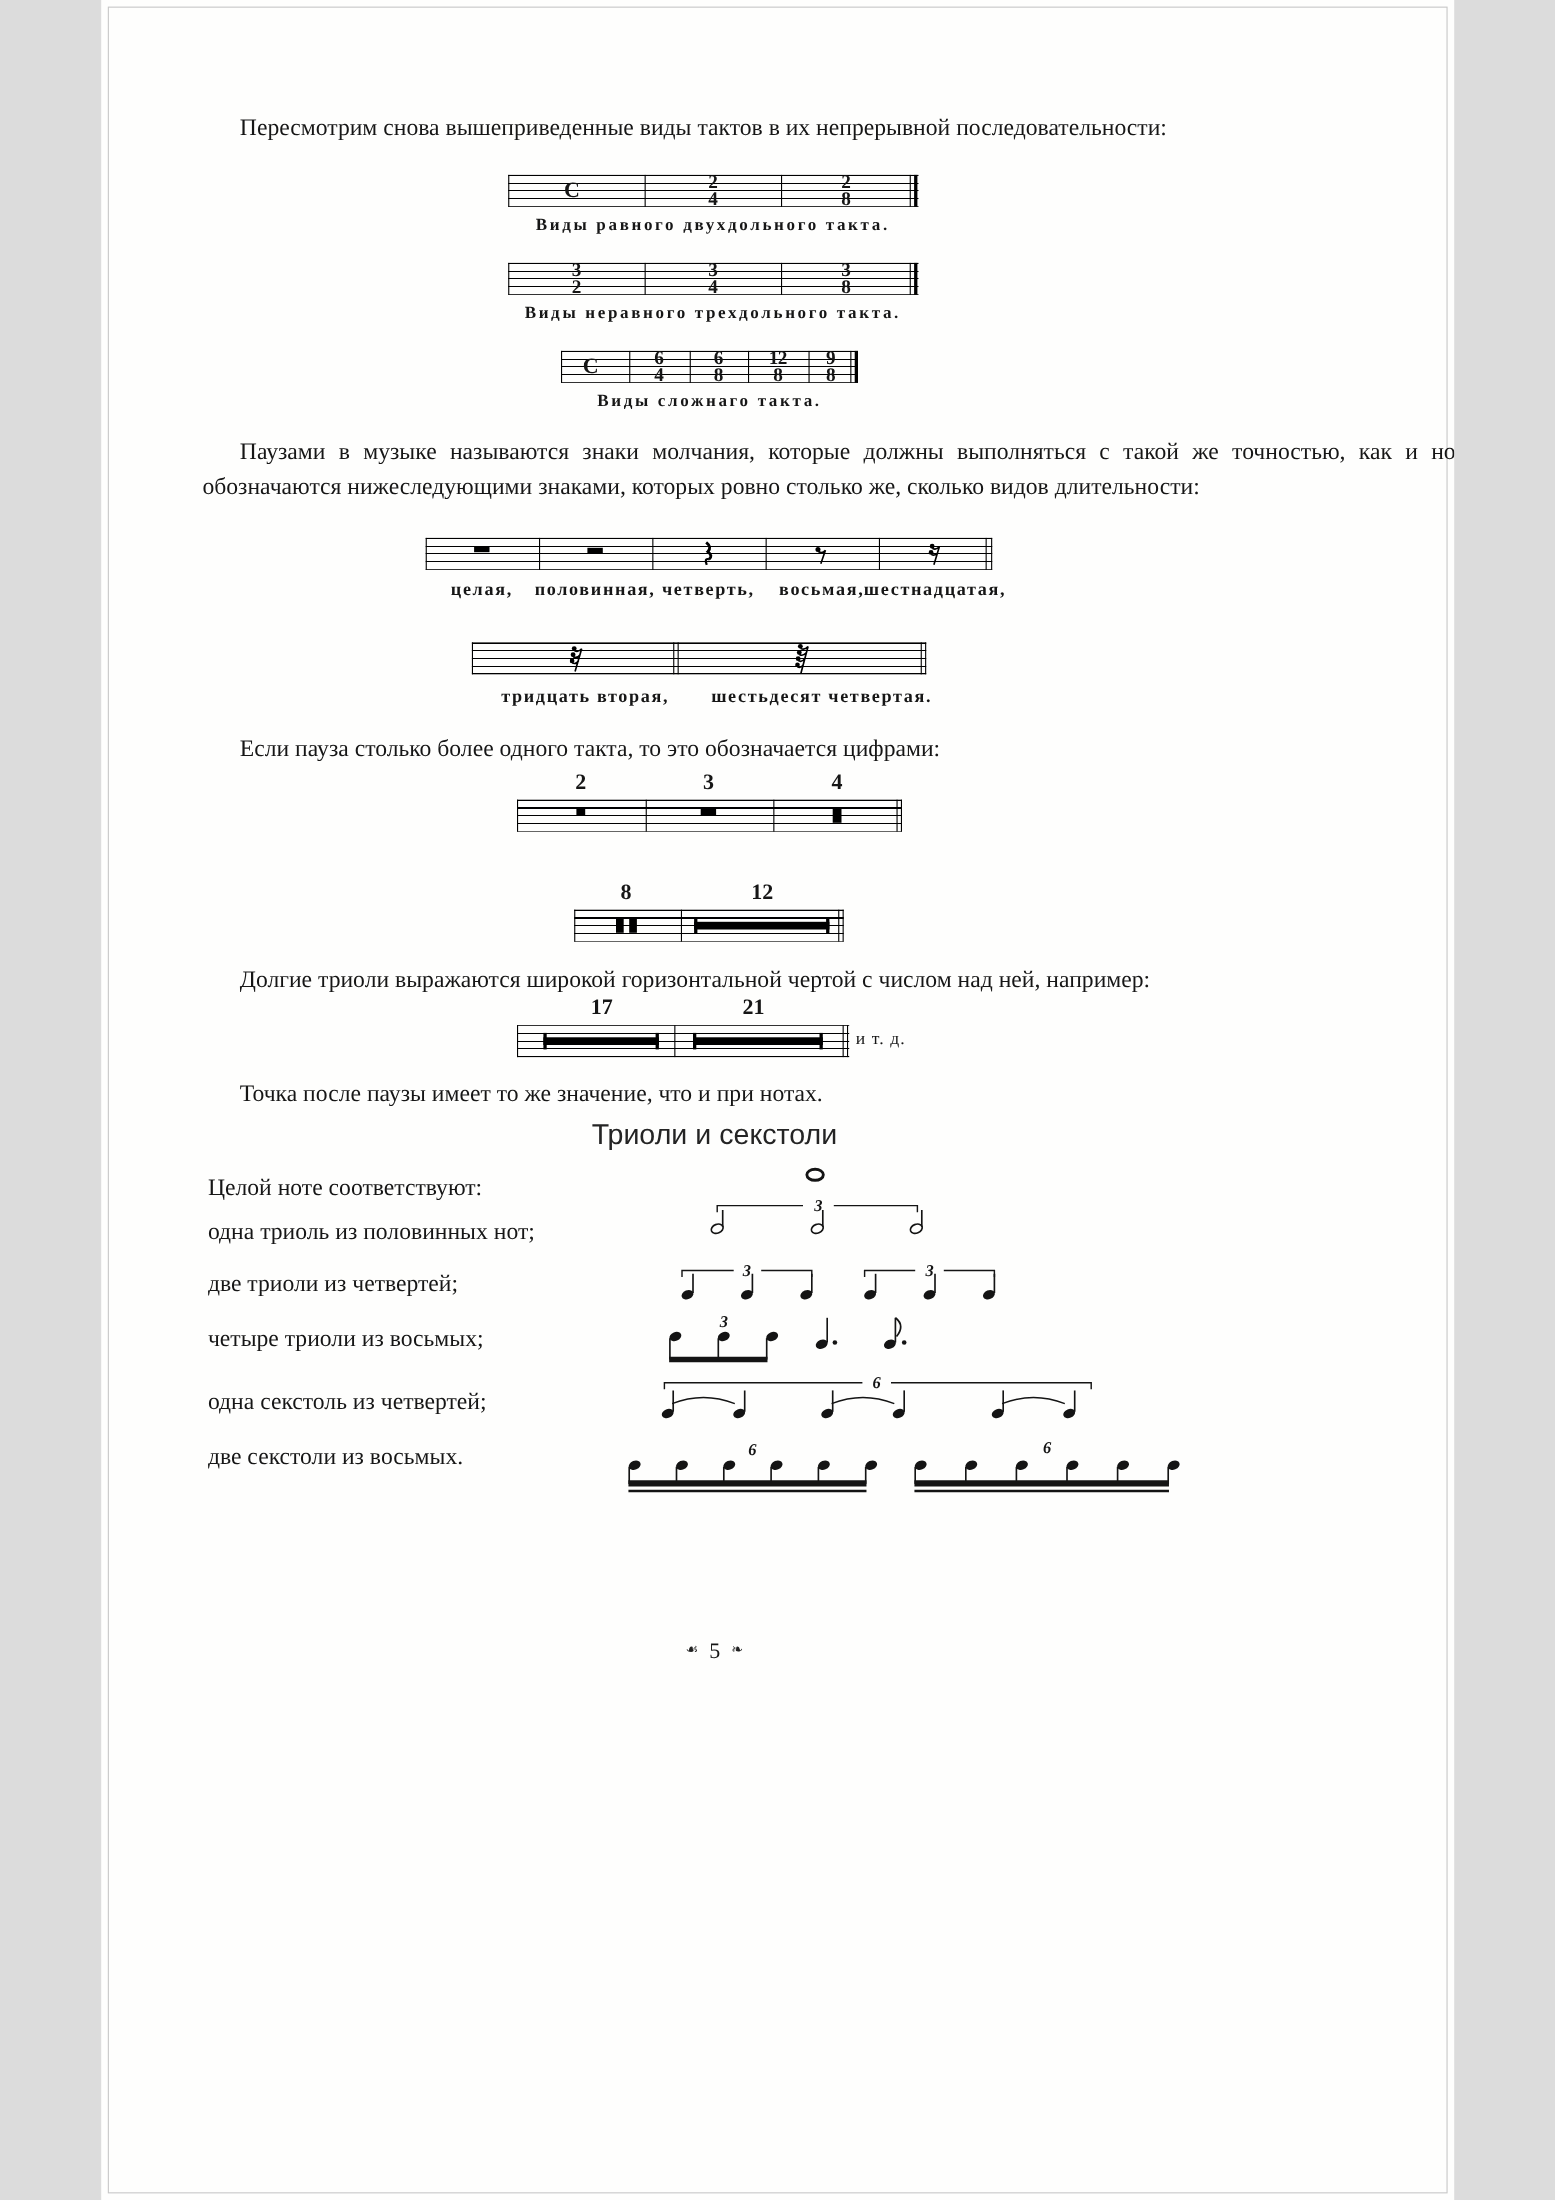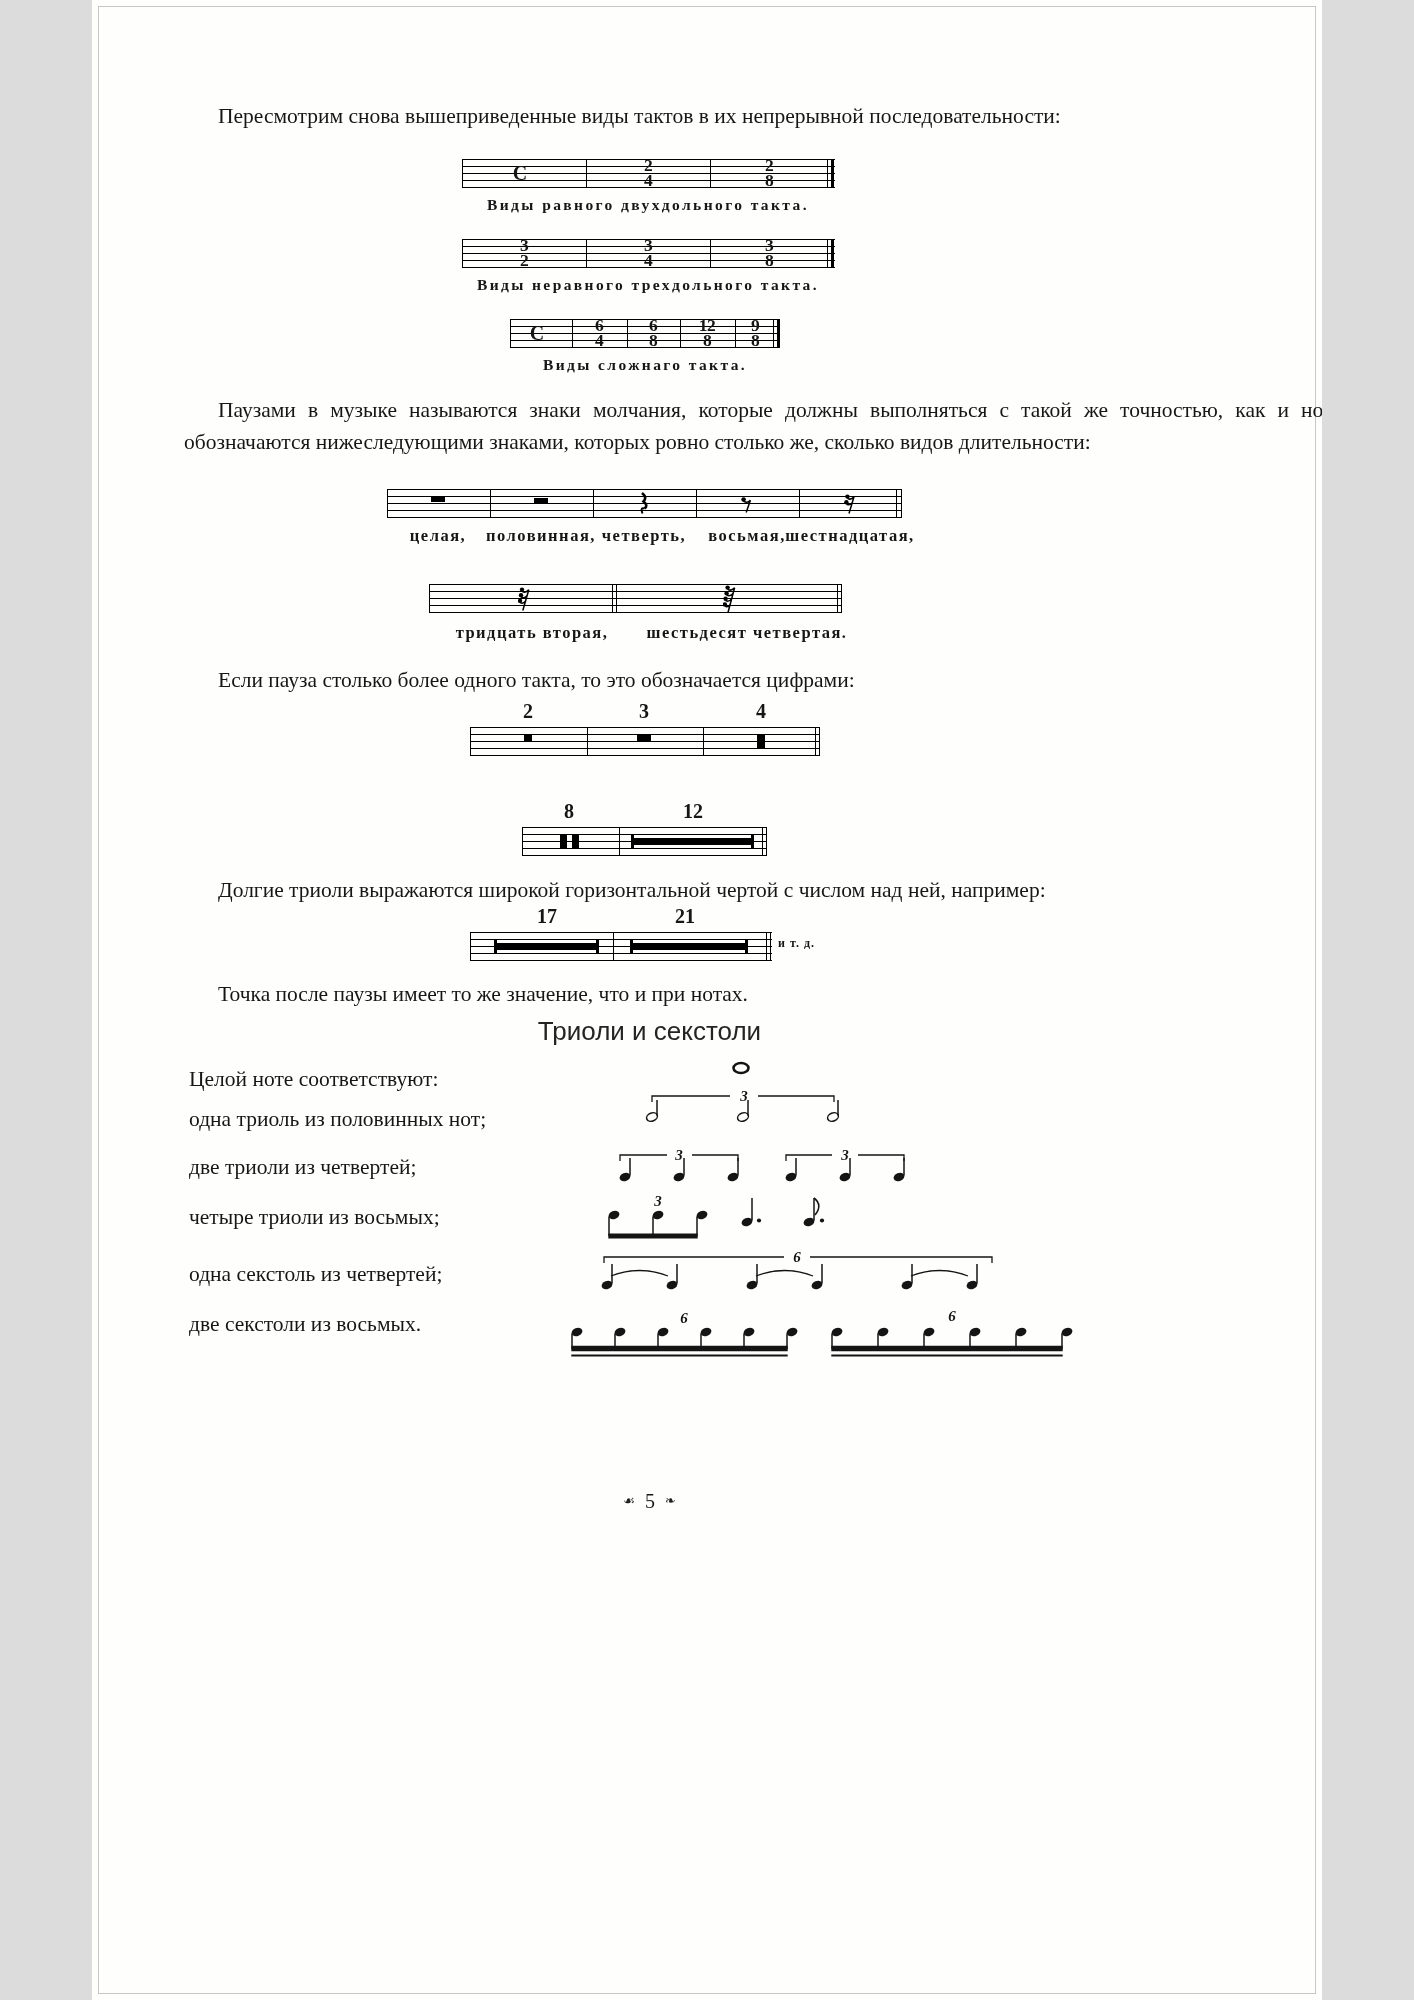--- a/index.html
+++ b/index.html
@@ -31,21 +31,21 @@
   .tsig { position:absolute; top:-1px; transform:translateX(-50%); text-align:center; font-weight:700; }
   .tsig b { display:block; font-size:17.5px; line-height:15px; letter-spacing:-0.5px; }
   .csym { position:absolute; top:0; transform:translateX(-50%); font-weight:700; font-size:20px; line-height:29px; }
   .caption { position:absolute; transform:translateX(-50%); white-space:nowrap;
     font-weight:700; font-size:15.5px; letter-spacing:2.4px; }
   .rlabel { position:absolute; transform:translateX(-50%); white-space:nowrap;
     font-weight:700; font-size:16.5px; letter-spacing:1.5px; }
   .mnum { position:absolute; transform:translateX(-50%); font-weight:700; font-size:20px; white-space:nowrap; }
   .blk { position:absolute; background:#000; }
   .rsvg { position:absolute; }
-  .etc { position:absolute; font-weight:700; font-size:12px; letter-spacing:1px; white-space:nowrap; }
+  .etc { position:absolute; font-weight:400; font-size:16px; letter-spacing:1px; white-space:nowrap; }
 
   .heading { position:absolute; left:90px; width:935px; text-align:center;
     font-family:"Liberation Sans","DejaVu Sans",sans-serif; font-size:26px; font-weight:400; color:#242424; }
 
   .tsec { position:absolute; left:97px; top:1055px; width:1240px; height:310px; }
   .titem { position:absolute; left:0; font-size:21.5px; white-space:nowrap; }
   .music-svg { position:absolute; left:373px; top:0; }
   .music-svg text { font-family:"Liberation Serif","DejaVu Serif",serif; font-style:italic;
     font-weight:700; font-size:15px; text-anchor:middle; fill:#141414; }
 

